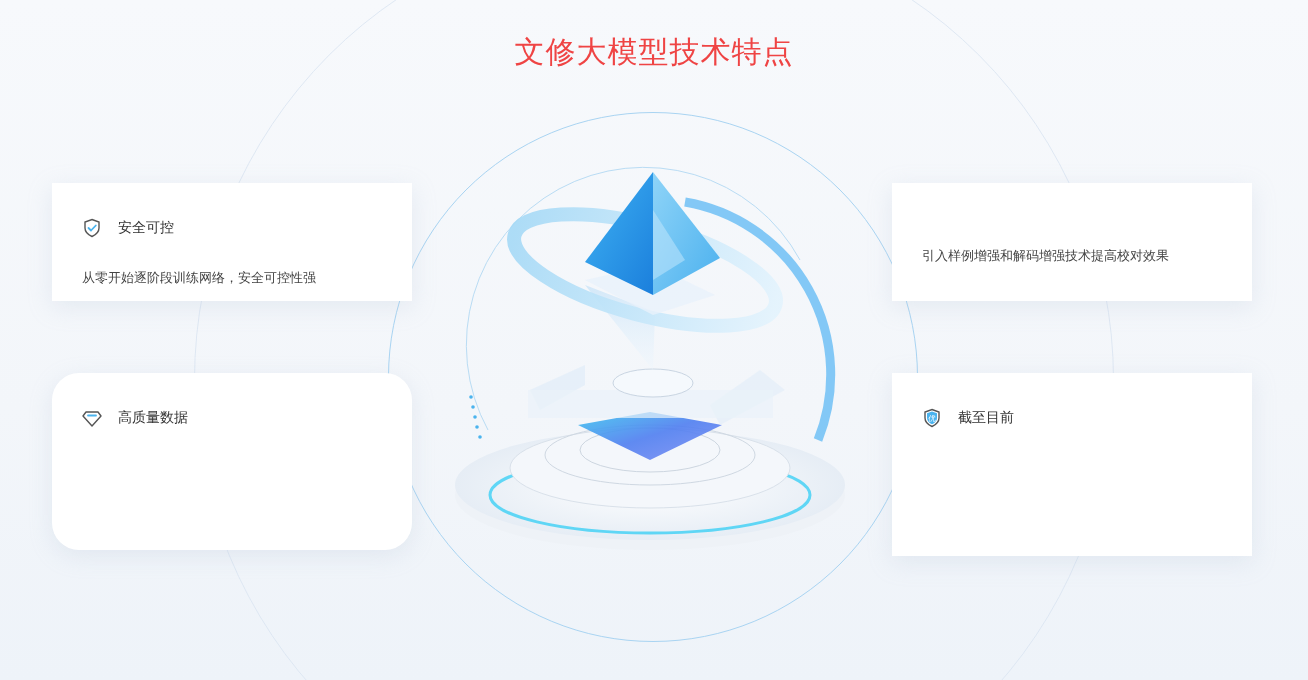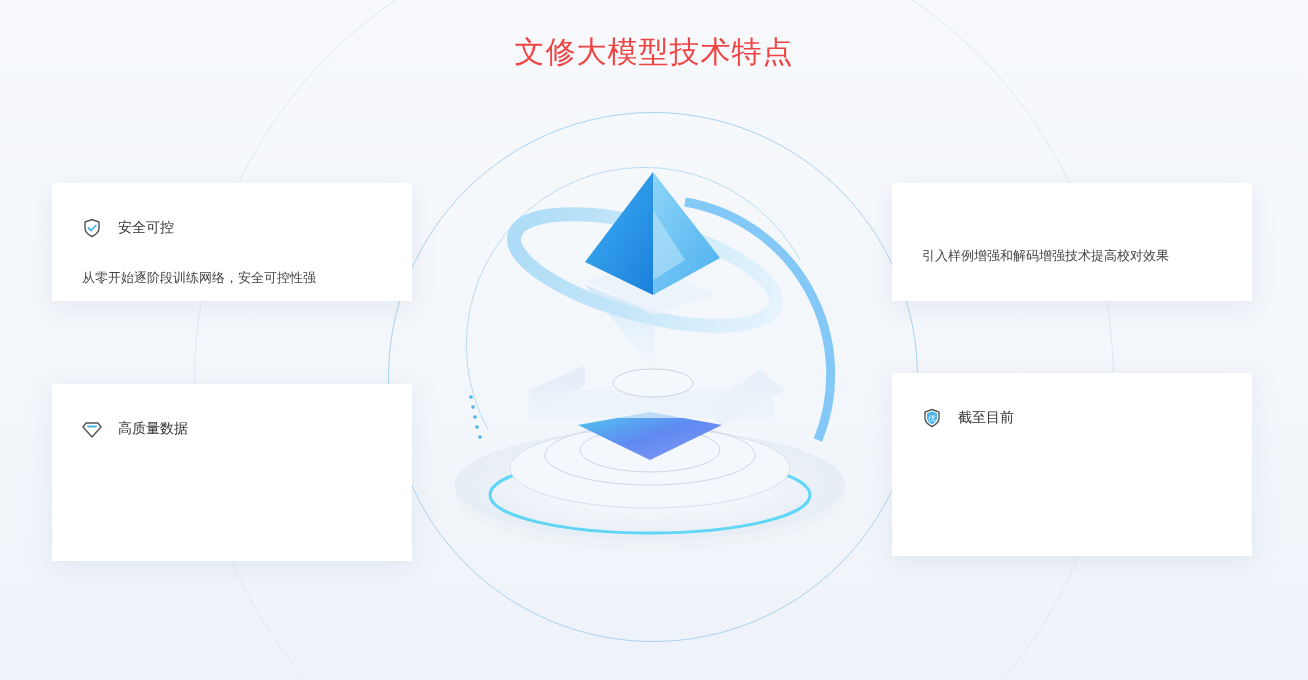--- a/index.html
+++ b/index.html
@@ -23,21 +23,21 @@
     position:absolute; width:360px; background:#fff;
     box-shadow: 0 6px 22px rgba(180,195,215,0.25);
     padding: 34px 30px 20px 30px;
   }
   .card-head { display:flex; align-items:center; gap:16px; height:22px; }
   .card-icon { width:20px; height:20px; display:inline-block; }
   .card-title { font-size:14px; color:#333; }
   .card-desc { margin-top:27px; font-size:13px; line-height:24.5px; color:#444; }
 
   .c1 { left:52px; top:183px; height:118px; }
-  .c2 { left:52px; top:384px; height:177px; }
+  .c2 { left:52px; top:373px; height:177px;border-radius:27px; }
   .c3 { left:892px; top:183px; height:118px; }
   .c4 { left:892px; top:373px; height:183px; }
 
   .illustration { position:absolute; left:440px; top:150px; width:420px; height:420px; }
 </style>
 </head>
 <body>
 
 <div class="bg-ring ring-outer"></div>
 <div class="bg-ring ring-mid"></div>

